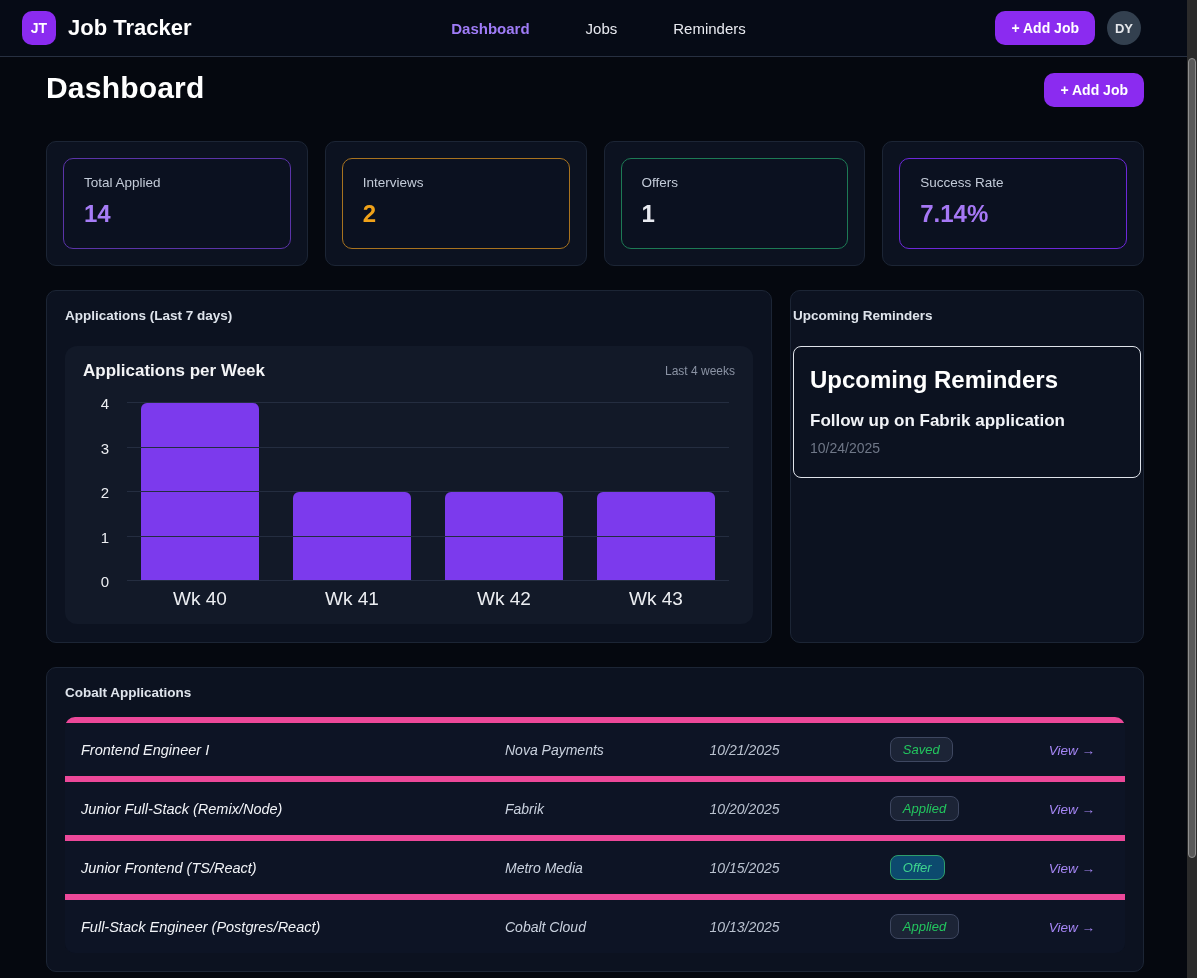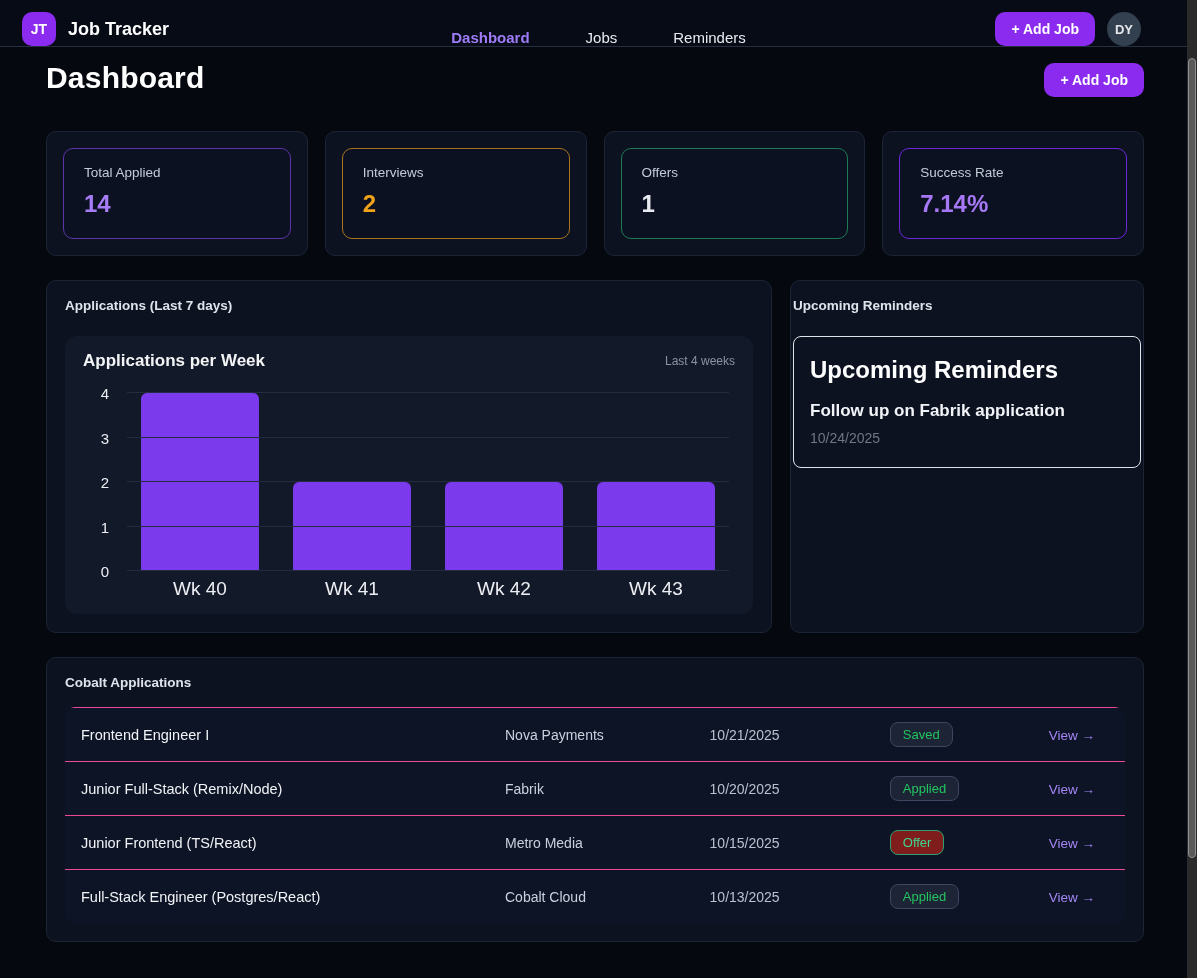--- a/index.html
+++ b/index.html
@@ -7,30 +7,30 @@
   body {
     background:#05080f;
     font-family:"Liberation Sans", sans-serif;
     color:#e8eaf0;
     overflow:hidden;
     position:relative;
   }
 
   
   .navbar {
-    height:47px; background:#060b16; border-bottom:1px solid #273041;
-    display:flex; align-items:flex-end; padding:0 56px 0 22px; position:relative;
+    height:57px; background:#060b16; border-bottom:1px solid #273041;
+    display:flex; align-items:center; padding:0 56px 0 22px; position:relative;
   }
   .brand { display:flex; align-items:center; gap:12px; }
   .logo {
     width:34px; height:34px; border-radius:10px; background:#8b2bf0;
     display:flex; align-items:center; justify-content:center;
     font-weight:bold; font-size:14px; color:#fff;
   }
-  .brand-name { font-size:18px; font-weight:bold; color:#fff; }
+  .brand-name { font-size:22px; font-weight:bold; color:#fff; }
   .nav-center {
     position:absolute; left:50%; transform:translateX(-50%);
     display:flex; gap:56px; align-items:center;
   }
   .nav-link { font-size:15px; color:#e8eaf0; cursor:pointer; text-decoration:none; }
   .nav-link.active { color:#9f7cf7; font-weight:bold; }
   .nav-right { margin-left:auto; display:flex; align-items:center; gap:12px; }
   .btn-primary {
     background:#8b2bf0; color:#fff; border:none; border-radius:10px;
     padding:9px 16px; font-size:14px; font-weight:bold; cursor:pointer;
@@ -96,30 +96,30 @@
 
   
   .table-card { margin-top:24px; padding:17px 18px 18px; }
   .table-wrap { margin-top:17px; border-radius:10px; overflow:hidden; background:#0d1425; }
   .trow {
     display:grid; grid-template-columns:40% 19.3% 17% 15% 8.7%;
     align-items:center;
   }
   .thead { background:#151d2f; }
   .thead .tcell { font-size:12px; font-weight:bold; color:#c6cdd9; letter-spacing:.04em; padding:13px 16px; }
-  .tbody-row { border-top:1px solid #ec4899; background:#0d1425; }
+  .tbody-row { border-top:6px solid #ec4899; background:#0d1425;font-style:italic; }
   .tcell { padding:14px 16px; }
   .cell-title { font-size:14.5px; color:#f1f3f7; }
   .cell-company { font-size:14px; color:#c9d1de; }
   .cell-date { font-size:14px; color:#b9c1cf; }
   .badge {
     display:inline-block; padding:4px 12px; border-radius:8px; font-size:13px;
   }
   .badge-neutral { background:#1c2436; border:1px solid #3e4760; color:#22c55e; }
-  .badge-success { background:#7f1d1d; border:1px solid #2e9e6d; color:#3fd68f; }
+  .badge-success { background:#0c4a6e; border:1px solid #2e9e6d; color:#3fd68f; }
   .view-cell { }
   .view-link { font-size:13.5px; color:#a586f5; cursor:pointer; text-decoration:none; }
 
   
   .scrollbar {
     position:absolute; top:0; right:0; width:10px; height:978px; background:#2b2b2b;
   }
   .scroll-thumb {
     position:absolute; top:58px; left:1px; width:8px; height:800px;
     background:#5a5a5a; border:1px solid #8f8f8f; border-radius:4px;

